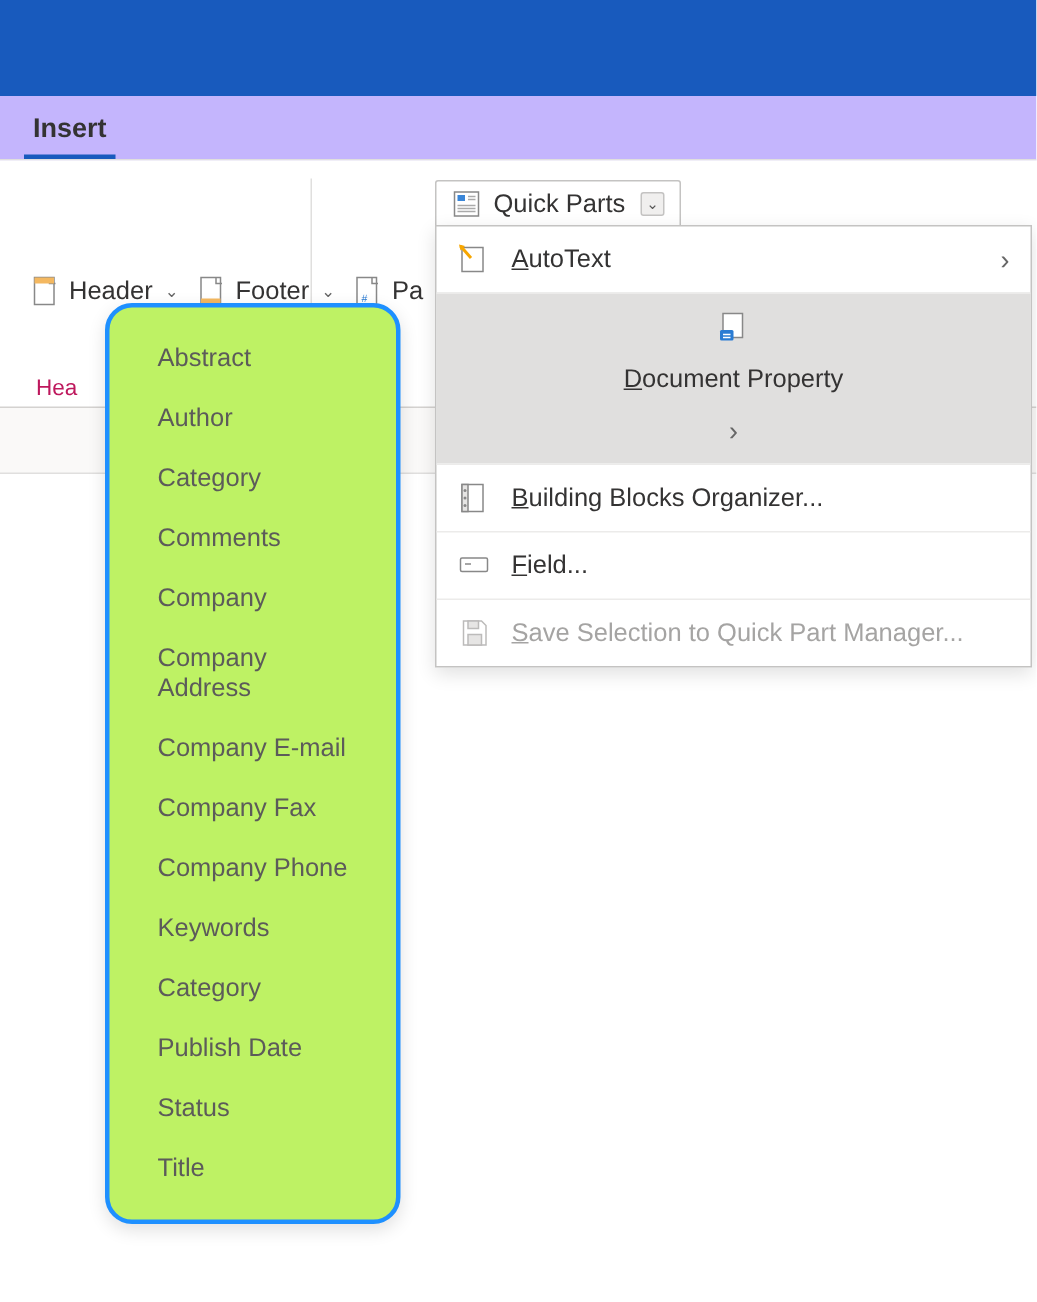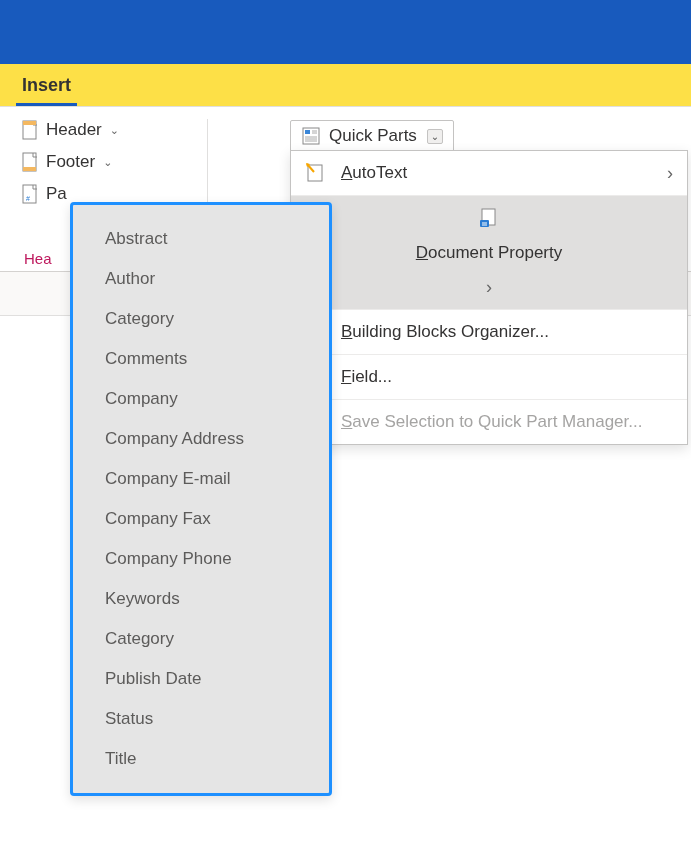--- a/index.html
+++ b/index.html
@@ -1,27 +1,27 @@
 <!DOCTYPE html>
 <html><head>
   <meta charset="utf-8">
   <style>
     * { margin: 0; padding: 0; box-sizing: border-box; font-family: 'Segoe UI', Tahoma, sans-serif; }
     body { width: 691px; height: 868px; background: #fff; overflow: hidden; position: relative; }
     
     .title-bar { height: 64px; background: #185ABD; width: 100%; }
     
-    .ribbon-tabs { height: 43px; background: #fde047; border-bottom: 1px solid #e0dfde; display: flex; align-items: flex-end; padding: 0 16px; }
+    .ribbon-tabs { height: 43px; background: #c4b5fd; border-bottom: 1px solid #e0dfde; display: flex; align-items: flex-end; padding: 0 16px; }
     .ribbon-tab { font-size: 18px; color: #343333; padding: 8px 6px 10px 6px; position: relative; font-weight: 400; }
     .ribbon-tab.active { font-weight: 600; }
     .ribbon-tab.active::after { content: ''; position: absolute; bottom: 0; left: 0; right: 0; height: 3px; background: #185ABD; }
     
     .ribbon-content { height: 165px; background: #fff; border-bottom: 1px solid #d4d2d0; position: relative; display: flex; }
     
-    .hf-group { padding: 10px 18px 0 18px; display: flex; flex-direction: column; gap: 6px; position: relative; }
+    .hf-group { padding: 10px 18px 0 18px; display: flex; flex-direction: row; gap: 6px; position: relative; }
     .hf-group::after { content: ''; position: absolute; right: 0; top: 12px; bottom: 30px; width: 1px; background: #e0dfde; }
     .hf-item { display: flex; align-items: center; gap: 6px; font-size: 17px; color: #343333; padding: 3px 4px; cursor: default; }
     .group-label { position: absolute; bottom: 4px; left: 24px; font-size: 15px; color: #be185d; }
     .hf-group { width: 208px; }
     
     .icon-page { width: 18px; height: 20px; display: inline-block; }
     
     .chevron-down { font-size: 11px; color: #666; margin-left: 2px; }
     
     
@@ -35,21 +35,21 @@
     .qp-menu-item { display: flex; align-items: center; gap: 14px; padding: 11px 14px; font-size: 17px; color: #343333; border-top: 1px solid #ecebea; cursor: default; }
     .qp-menu-item:first-child { border-top: none; }
     .qp-menu-item.highlighted { background: #e0dfde; flex-direction: column; }
     .qp-menu-item.disabled { color: #a5a4a3; }
     .qp-menu-item .menu-icon { width: 22px; height: 22px; flex-shrink: 0; display: flex; align-items: center; justify-content: center; }
     .qp-menu-item .label { flex: 1; }
     .qp-menu-item .label .ul { text-decoration: underline; }
     .qp-menu-item .arrow { font-size: 18px; color: #666; }
     
     
-    .docprop-menu { position: absolute; top: 202px; left: 70px; width: 262px; background: #e5e5e5; border: 3px solid #1e90ff; border-radius: 4px; z-index: 30; padding: 14px 0; box-shadow: 0 4px 12px rgba(0,0,0,0.12); }
+    .docprop-menu { position: absolute; top: 202px; left: 70px; width: 197px; background: #bef264; border: 3px solid #1e90ff; border-radius: 18px; z-index: 30; padding: 14px 0; box-shadow: 0 4px 12px rgba(0,0,0,0.12); }
     .docprop-item { padding: 10px 32px; font-size: 17px; color: #5c5b5a; cursor: default; }
     
     .below-bar { position: absolute; top: 272px; left: 0; right: 0; height: 44px; background: #faf9f8; border-bottom: 1px solid #e0dfde; z-index: 1;}
     
     
     svg { display: block; }
   </style>
 </head>
 <body>
 

